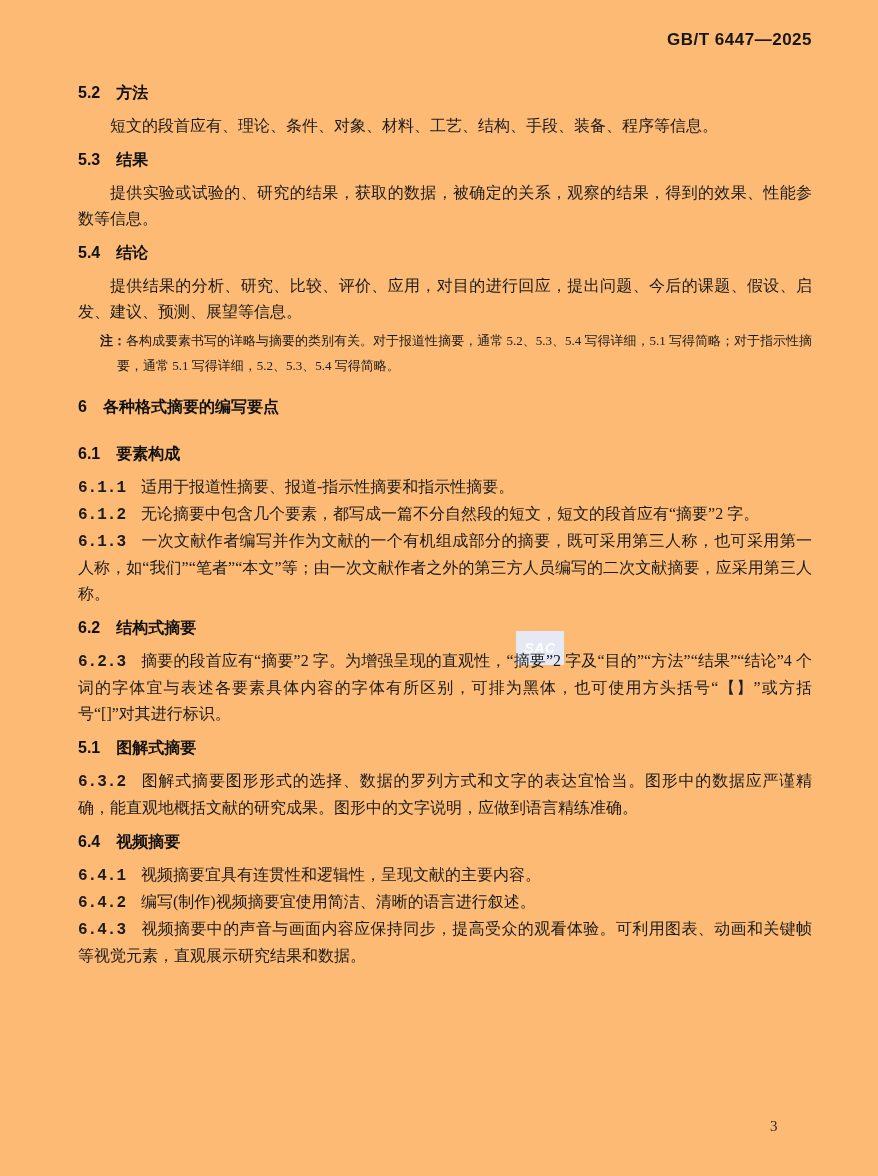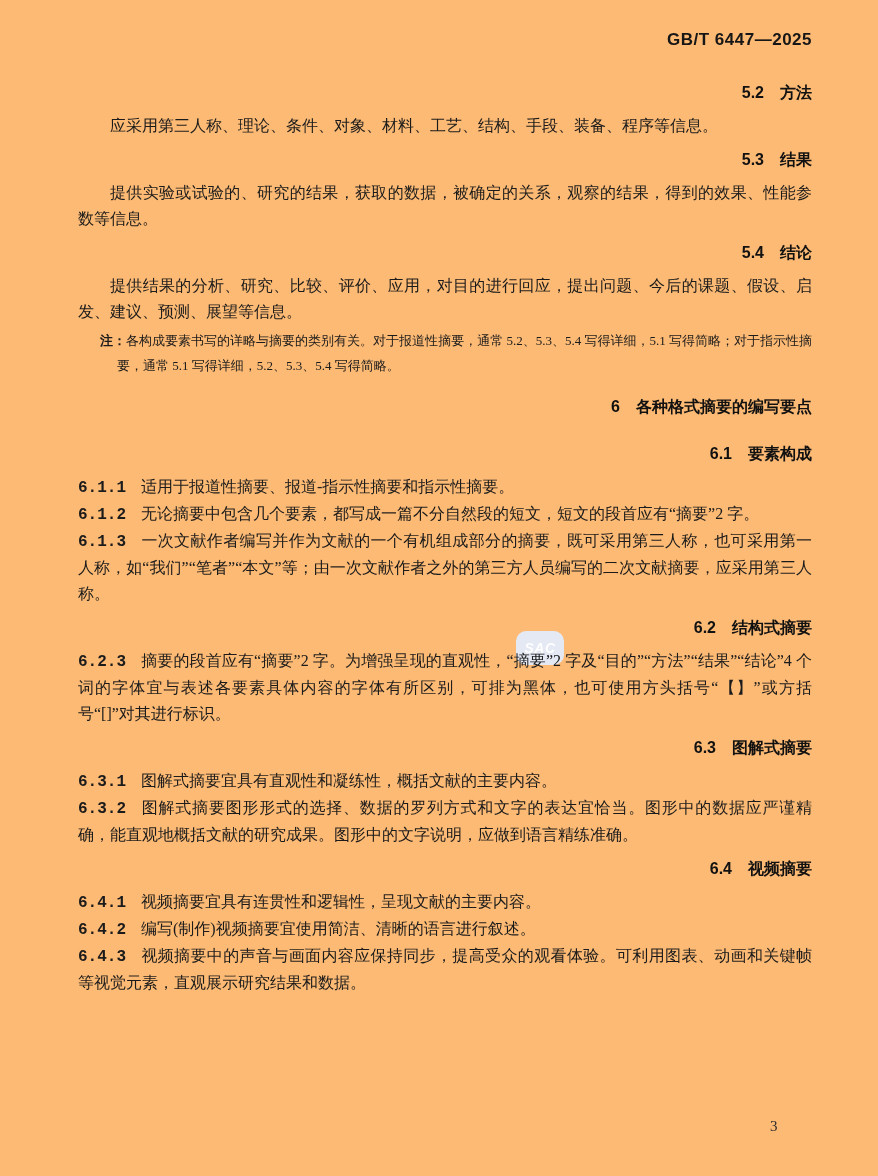--- a/index.html
+++ b/index.html
@@ -30,21 +30,21 @@
     width: 734px;
     font-size: 16px;
     line-height: 26px;
     text-align: justify;
   }
   .h2 {
     font-family: "Liberation Sans", "DejaVu Sans", sans-serif;
     font-weight: 700;
     font-size: 16px;
     margin: 8px 0 7px 0;
-    text-align: right;
+    text-align: left;
     color: #111;
   }
   .h1 { margin: 16px 0 21px 0; }
   .h2 .hnum { margin-right: 16px; }
   .para {
     margin: 0;
     text-indent: 2em;
   }
   .clause { margin: 0; }
   .clause .cnum {
@@ -60,21 +60,21 @@
     text-indent: -17px;
   }
   .note .note-label { font-weight: 700; font-family: "Liberation Sans", "DejaVu Sans", sans-serif; }
   .watermark {
     position: absolute;
     left: 516px;
     top: 631px;
     width: 48px;
     height: 34px;
     background: #e4e9f4;
-    border-radius: 10px;
+    border-radius: 1px;
     display: flex;
     align-items: center;
     justify-content: center;
     font-family: "Liberation Sans", "DejaVu Sans", sans-serif;
     font-style: italic;
     font-weight: 700;
     font-size: 14px;
     color: rgba(255,255,255,0.95);
     letter-spacing: 0.5px;
   }
@@ -93,21 +93,21 @@
 
   <div class="std-header">GB/T 6447—2025</div>
 
   <div class="watermark">SAC</div>
 
   <div class="content">
 
     <div class="h2">
       <span class="hnum">5.2</span><span>方法</span>
     </div>
-    <p class="para">应采用第三人称、理论、条件、对象、材料、工艺、结构、手段、装备、程序等信息。</p>
+    <p class="para">短文的段首应有、理论、条件、对象、材料、工艺、结构、手段、装备、程序等信息。</p>
 
     <div class="h2">
       <span class="hnum">5.3</span><span>结果</span>
     </div>
     <p class="para">提供实验或试验的、研究的结果，获取的数据，被确定的关系，观察的结果，得到的效果、性能参数等信息。</p>
 
     <div class="h2">
       <span class="hnum">5.4</span><span>结论</span>
     </div>
     <p class="para">提供结果的分析、研究、比较、评价、应用，对目的进行回应，提出问题、今后的课题、假设、启发、建议、预测、展望等信息。</p>
@@ -134,25 +134,22 @@
     </p>
 
     <div class="h2">
       <span class="hnum">6.2</span><span>结构式摘要</span>
     </div>
     <p class="clause">
       <span class="cnum">6.2.3</span><span>摘要的段首应有“摘要”2 字。为增强呈现的直观性，“摘要”2 字及“目的”“方法”“结果”“结论”4 个词的字体宜与表述各要素具体内容的字体有所区别，可排为黑体，也可使用方头括号“【】”或方括号“[]”对其进行标识。</span>
     </p>
 
     <div class="h2">
-      <span class="hnum">6.3</span><span>图解式摘要</span>
+      <span class="hnum">5.1</span><span>图解式摘要</span>
     </div>
-    <p class="clause">
-      <span class="cnum">6.3.1</span><span>图解式摘要宜具有直观性和凝练性，概括文献的主要内容。</span>
-    </p>
     <p class="clause">
       <span class="cnum">6.3.2</span><span>图解式摘要图形形式的选择、数据的罗列方式和文字的表达宜恰当。图形中的数据应严谨精确，能直观地概括文献的研究成果。图形中的文字说明，应做到语言精练准确。</span>
     </p>
 
     <div class="h2">
       <span class="hnum">6.4</span><span>视频摘要</span>
     </div>
     <p class="clause">
       <span class="cnum">6.4.1</span><span>视频摘要宜具有连贯性和逻辑性，呈现文献的主要内容。</span>
     </p>

